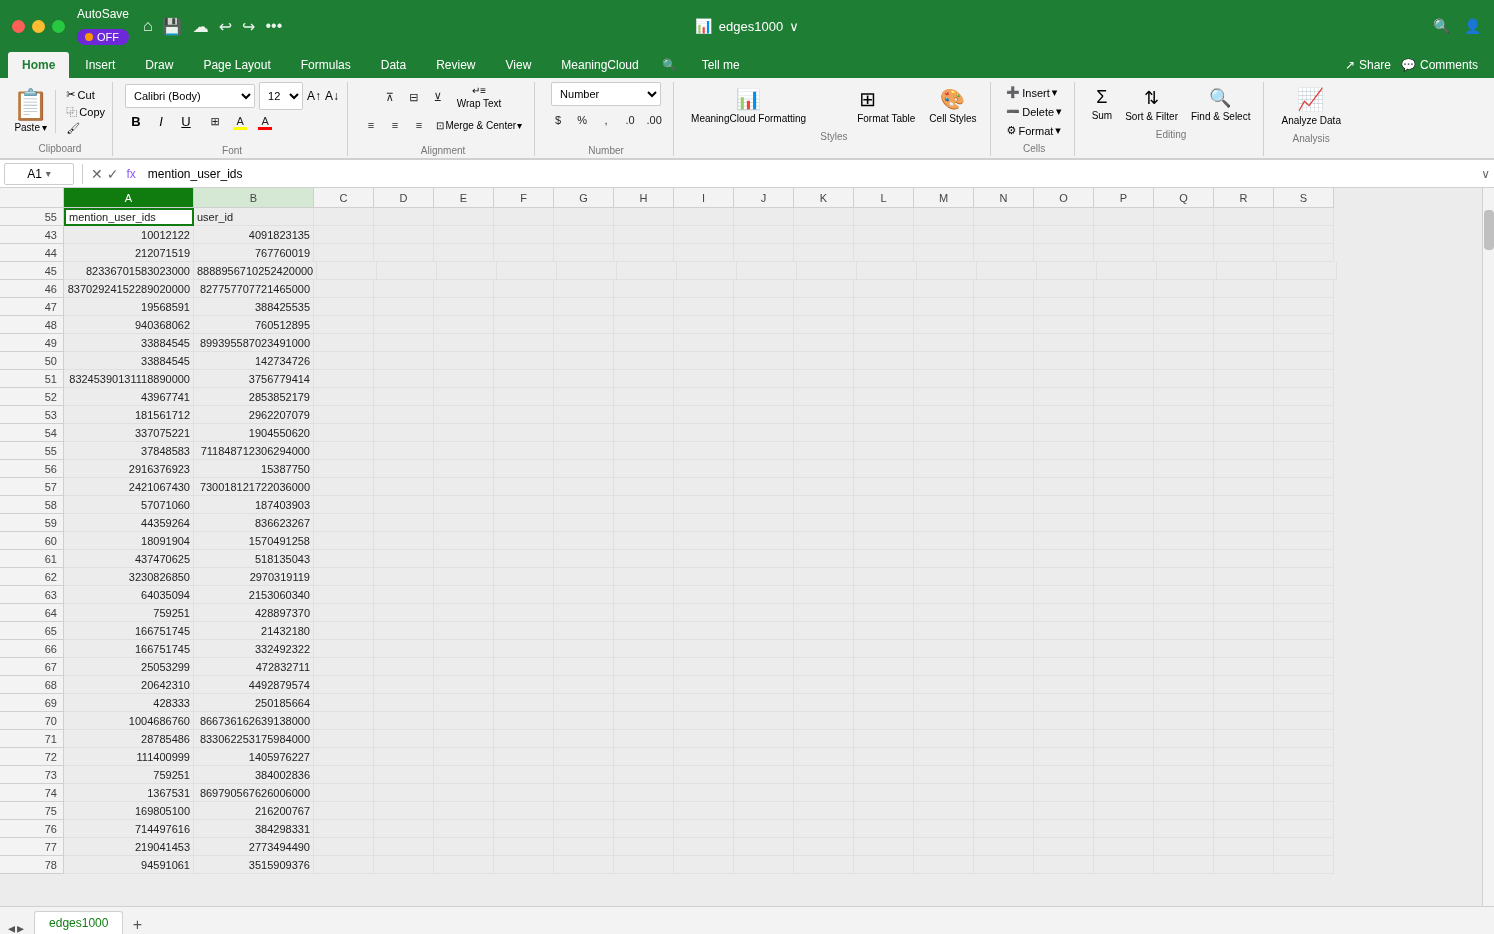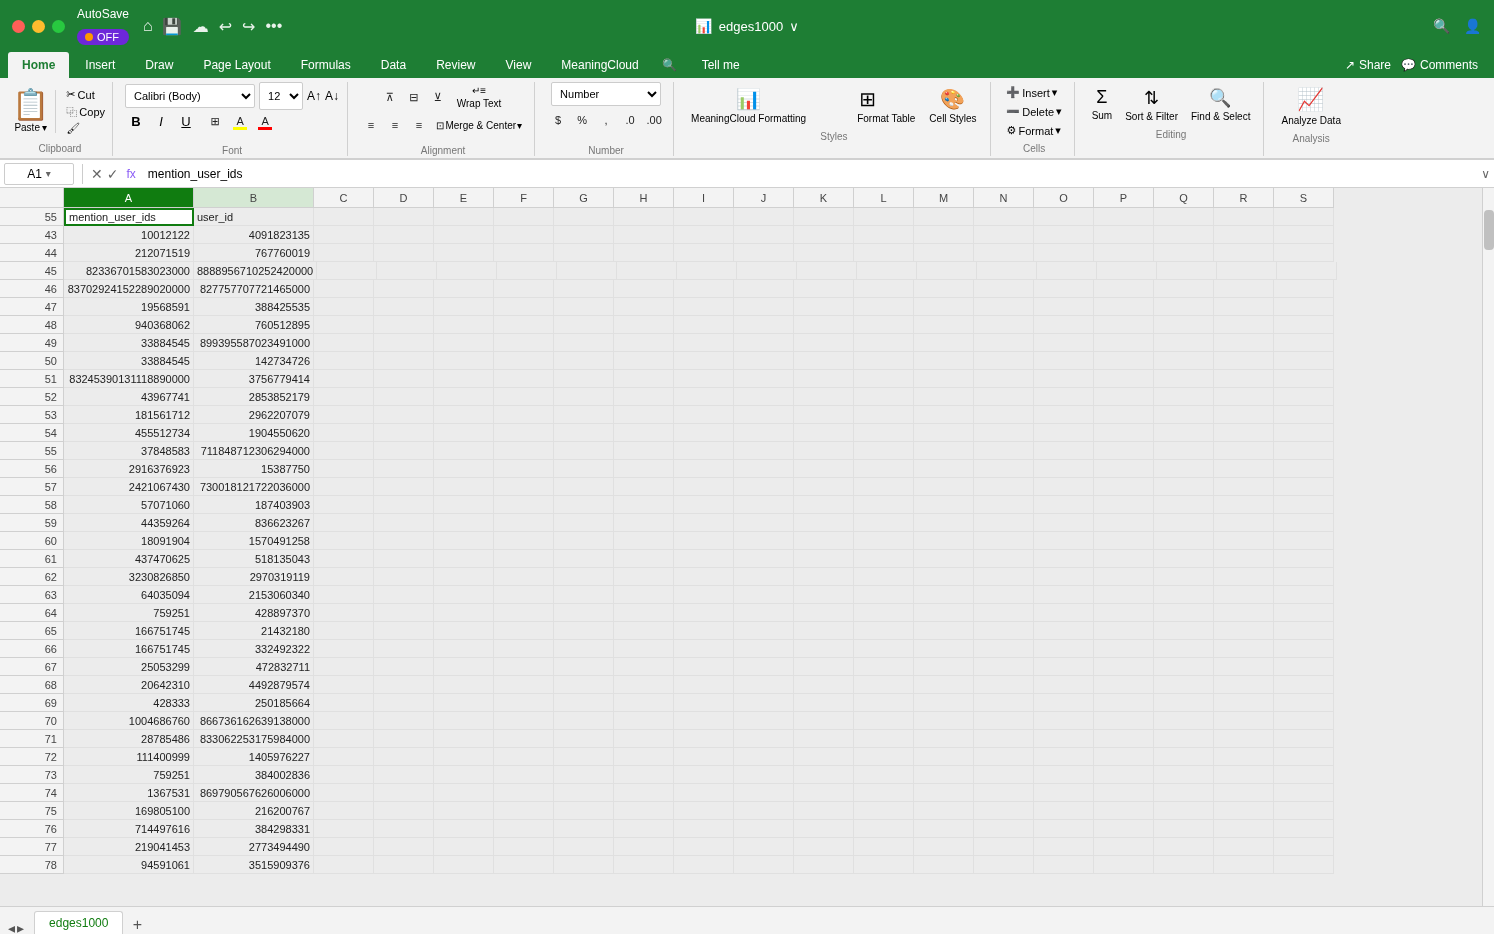--- a/index.html
+++ b/index.html
@@ -1074,21 +1074,21 @@
           <div class="data-cell empty"></div>
           <div class="data-cell empty"></div>
           <div class="data-cell empty"></div>
           <div class="data-cell empty"></div>
           <div class="data-cell empty"></div>
           <div class="data-cell empty"></div>
           <div class="data-cell empty"></div>
           <div class="data-cell empty"></div>
   </div>
         <div class="data-row">
-    <div class="data-cell cell-a">455512734</div>
+    <div class="data-cell cell-a">337075221</div>
     <div class="data-cell cell-b">1904550620</div>
     <div class="data-cell empty"></div>
           <div class="data-cell empty"></div>
           <div class="data-cell empty"></div>
           <div class="data-cell empty"></div>
           <div class="data-cell empty"></div>
           <div class="data-cell empty"></div>
           <div class="data-cell empty"></div>
           <div class="data-cell empty"></div>
           <div class="data-cell empty"></div>

